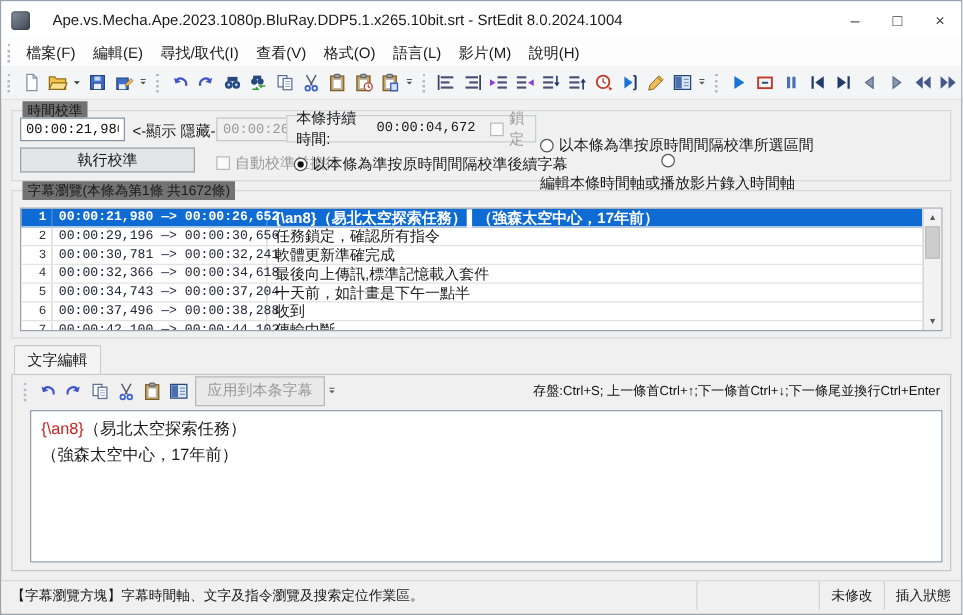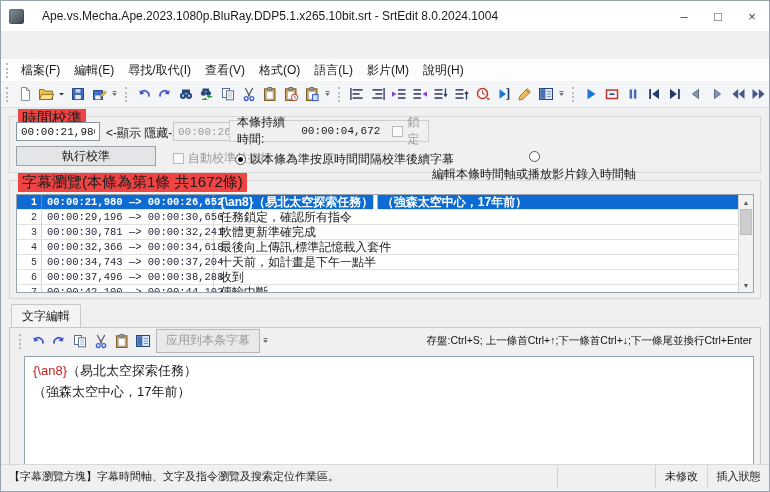--- a/index.html
+++ b/index.html
@@ -7,32 +7,32 @@
   .window{width:770px;height:492px;background:#f0f0f0;border:1px solid #98a3b0;position:relative;
     font-family:"Liberation Sans","DejaVu Sans",sans-serif;color:#1a1a1a;overflow:hidden;}
   
   .titlebar{height:30px;background:#fff;display:flex;align-items:center;padding-left:8px;font-size:12px;gap:12px;}
   .appicon{width:15px;height:15px;border-radius:3px;background:linear-gradient(135deg,#8a95a3,#3a424e);
     flex:none;margin-right:6px;box-shadow:inset 0 0 2px #20262e;}
   .title{flex:1;white-space:nowrap;overflow:hidden;}
   .winbtns{display:flex;height:30px;}
   .wb{width:34px;display:flex;align-items:center;justify-content:center;font-size:13px;color:#444;}
   
-  .menubar{height:22px;display:flex;align-items:center;background:#fdfdfd;font-size:12px;margin-top:28px;}
+  .menubar{height:22px;display:flex;align-items:center;background:#fdfdfd;font-size:12px;}
   .mitem{padding:2px 7px;}
   .grip{width:4px;height:15px;border-left:2px dotted #b3bac2;margin:0 4px 0 5px;flex:none;}
   
   .toolbar{height:27px;display:flex;align-items:center;background:#f4f5f6;border-bottom:1px solid #e1e1e1;}
   .tgroup{display:inline-flex;align-items:center;height:100%;}
   .tbtn{width:21px;height:22px;display:inline-flex;align-items:center;justify-content:center;}
   .tbtn.narrow{width:11px;}
   .tbtn svg{display:block;}
   
   .grpbox{position:relative;border:1px solid #d7d7d7;margin:4px 8px 0;background:#f0f0f0;}
-  .grplabel{position:absolute;top:-8px;left:8px;background:#ef4444;padding:0 4px;font-size:15px;}
+  .grplabel{position:absolute;top:-8px;left:8px;background:#737373;padding:0 4px;font-size:11px;}
   .timepanel{height:57px;margin-top:8px;}
   .tin{position:absolute;height:19px;border:1px solid #8795a5;font-family:"Liberation Mono","DejaVu Sans Mono",monospace;
     font-size:11px;padding:1px 4px;background:#fff;color:#111;width:84px;}
   .tin.dis{background:#f0f0f0;color:#9a9a9a;border-color:#c6c6c6;}
   .tlabel{position:absolute;font-size:12px;white-space:nowrap;}
   .durbox{position:absolute;left:219px;top:3px;width:200px;height:22px;border:1px solid #c9ced4;
     display:flex;align-items:center;padding:0 7px;font-size:12px;background:#f0f0f0;}
   .durval{font-family:"Liberation Mono","DejaVu Sans Mono",monospace;font-size:11px;margin-left:9px;}
   .pbtn{position:absolute;left:6px;top:29px;width:140px;height:20px;background:#e3e5e6;border:1px solid #9aa3ab;
     font-size:12px;display:flex;align-items:center;justify-content:center;}
@@ -376,20 +376,24 @@
     <span class="pbtn">執行校準</span>
 
     <span class="check" style="left:163px;top:33px;">
       <span class="cb"></span>
       <span class="dis2">自動校準並換行</span>
     </span>
 
     <span class="radio" style="left:225px;top:34px;">
       <span class="rdot on"></span>
       <span>以本條為準按原時間間隔校準後續字幕</span>
+    </span>
+    <span class="radio" style="left:422px;top:19px;">
+      <span class="rdot"></span>
+      <span>以本條為準按原時間間隔校準所選區間</span>
     </span>
     <span class="radio" style="left:422px;top:34px;flex-direction:column;">
       <span class="rdot"></span>
       <span>編輯本條時間軸或播放影片錄入時間軸</span>
     </span>
   </div>
 
   <div class="grpbox listpanel">
     <span class="grplabel">字幕瀏覽(本條為第1條 共1672條)</span>
     <div class="listwrap">

